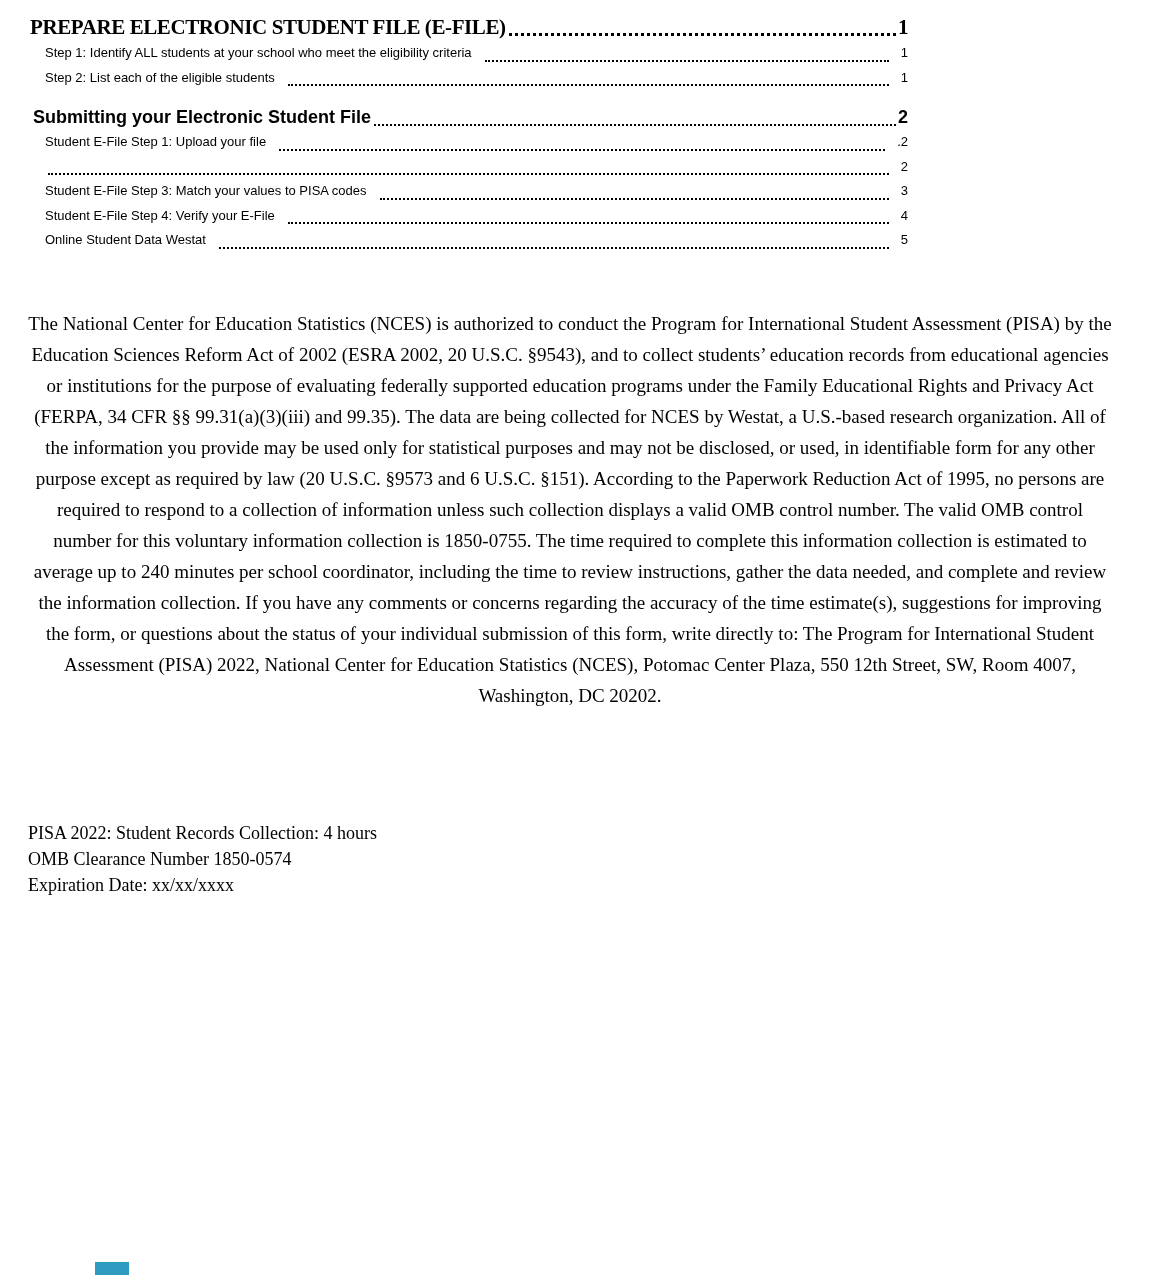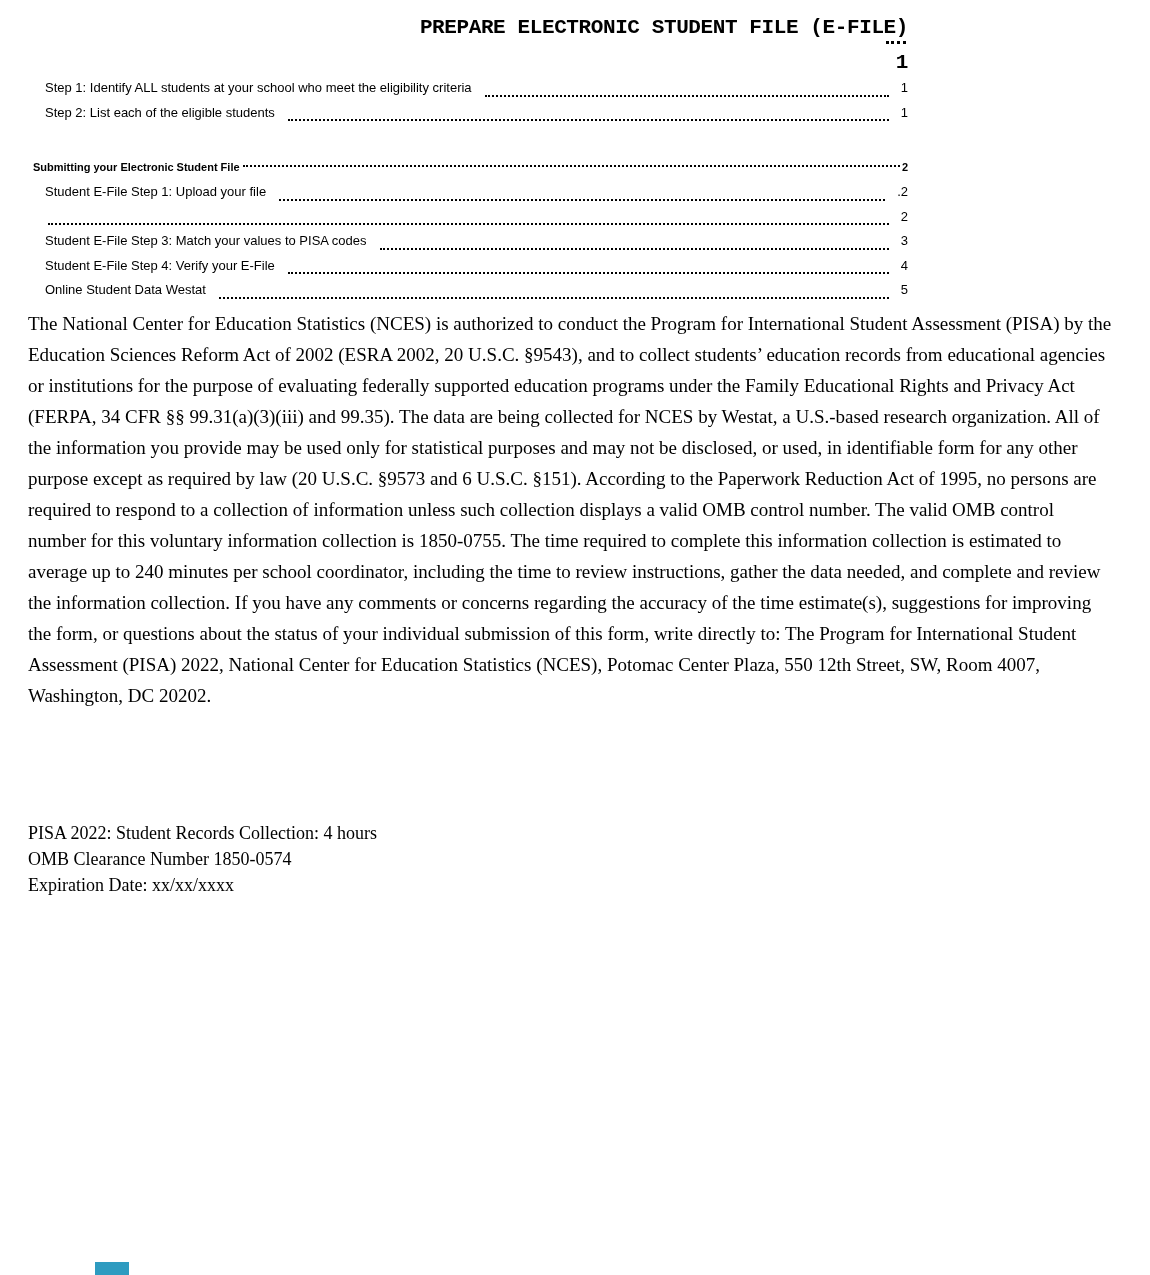--- a/index.html
+++ b/index.html
@@ -11,45 +11,44 @@
   }
 
   
   .toc { position:absolute; left:30px; top:14px; width:878px; }
   .toc-row { display:flex; align-items:flex-end; }
   .toc-row .label { white-space:nowrap; }
   .leader { flex:1 1 auto; border-bottom:2px dotted #000; margin:0 2px 4px 3px; min-width:20px; }
   .pg { white-space:nowrap; }
 
   .h1-row {
-    font-family:Liberation Mono, monospace;
+    font-family:Liberation Serif, serif;
     font-weight:bold; font-size:21px; line-height:27px;
     letter-spacing:-0.4px;
-    flex-direction:column;
   }
   .h1-row .leader { border-bottom-width:3px; margin-bottom:5px; }
 
   .h2-row {
-    font-weight:bold; font-size:11px; line-height:25px;
-    margin-top:30px; padding-left:3px;align-items:center;
+    font-weight:bold; font-size:18px; line-height:25px;
+    margin-top:15px; padding-left:3px;
   }
   .h2-row .leader { border-bottom-width:2.5px; margin-bottom:4px; }
 
   .item-row {
     font-size:13px; line-height:24.5px;
     padding-left:15px;
     gap:10px;
   }
 
   
   .body-text {
     position:absolute; left:28px; top:308px; width:1084px;
     font-family:"Liberation Serif", serif;
     font-size:19px; line-height:31px;
-    text-align:left;
+    text-align:center;
   }
 
   
   .footer {
     position:absolute; left:28px; top:820px;
     font-family:Liberation Serif, serif;
     font-size:18px; line-height:26px;
   }
 
   

